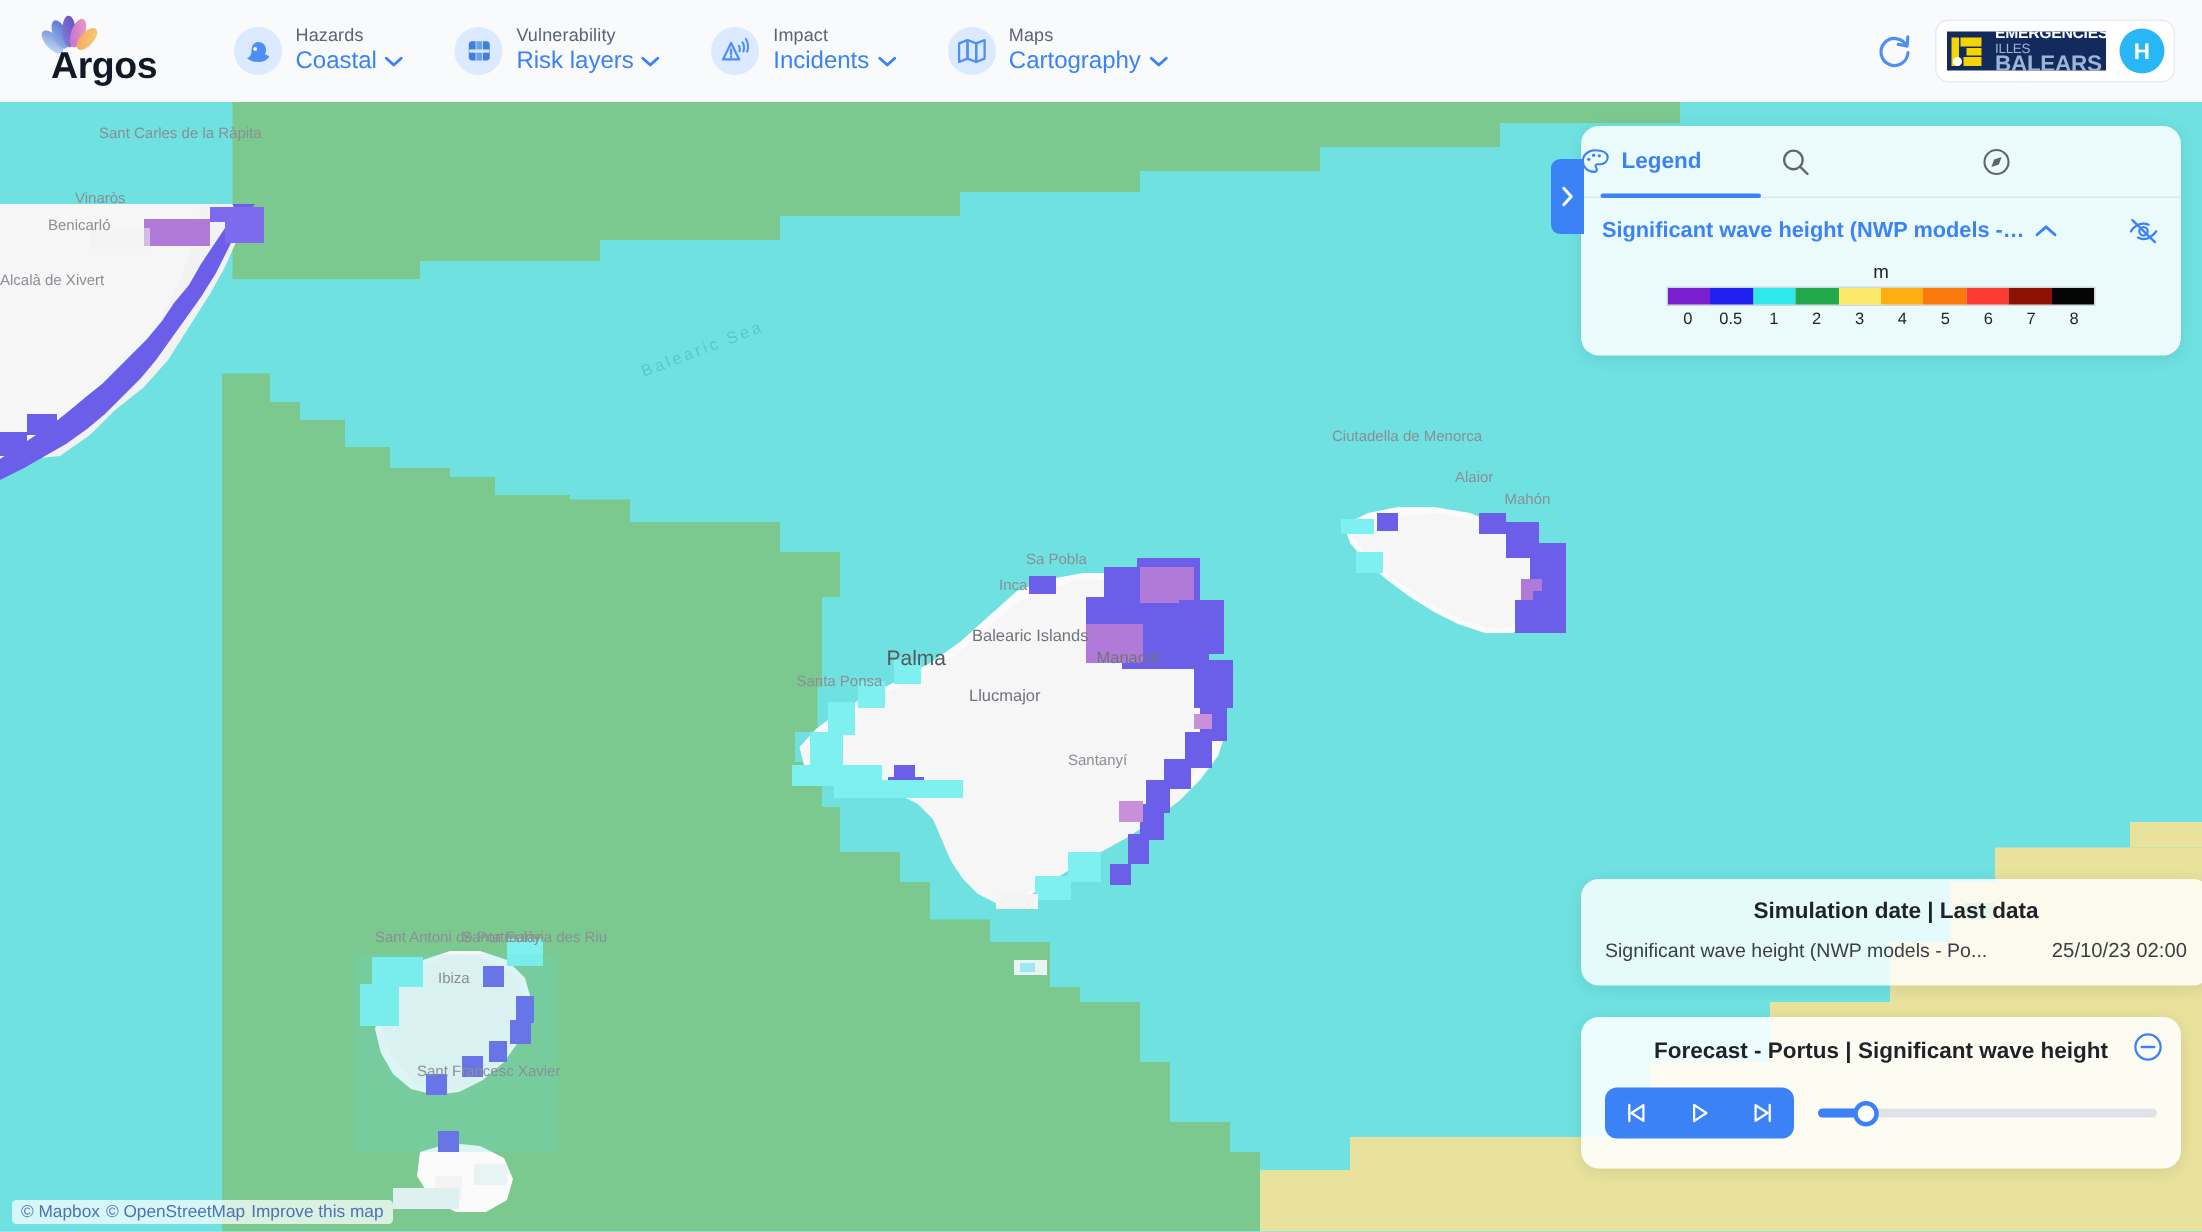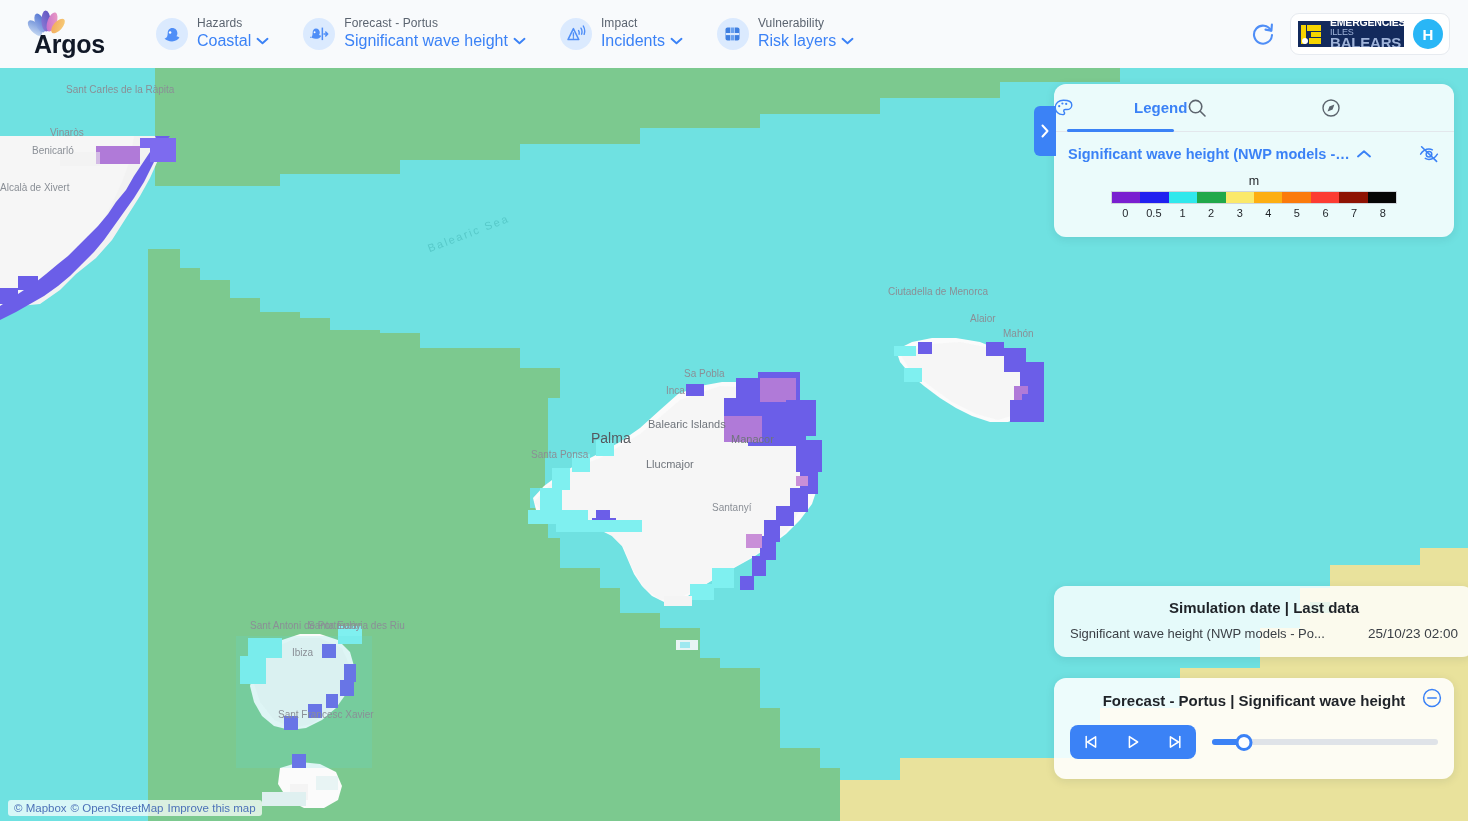--- a/index.html
+++ b/index.html
@@ -123,21 +123,21 @@
     background: rgba(255,255,255,0.86);
     box-shadow: 0 2px 10px rgba(20,40,60,.10);
     overflow: hidden; z-index: 40;
   }
   .legend-tabs {
     display: flex; align-items: stretch; height: 48px;
     border-bottom: 1px solid #e3e7ec;
     position: relative;
   }
   .legend-tab {
-    flex: 1; display: flex; align-items: center; justify-content: space-between;
+    flex: 1; display: flex; align-items: center; justify-content: flex-start;
     gap: 8px; cursor: pointer; position: relative;
   }
   .legend-tab.active::after {
     content: ""; position: absolute; left: 13px; right: 13px; bottom: -1px;
     height: 3px; background: #3b82f6; border-radius: 2px;
   }
   .legend-tab-label { font-size: 15px; color: #3b82f6; font-weight: 600; }
   .legend-body { padding: 12px 14px 16px 14px; }
   .legend-row1 { display: flex; align-items: center; }
   .legend-title {
@@ -272,33 +272,34 @@
         <span class="nav-cat">Hazards</span>
         <span class="nav-val-row">
           <span class="nav-val">Coastal</span>
           <svg class="chev" viewBox="0 0 13 8">
               <path d="M1.5 1.8 6.5 6.3 11.5 1.8" stroke="#3b82f6" stroke-width="1.9" fill="none" stroke-linecap="round" stroke-linejoin="round"></path>
             </svg>
         </span>
       </span>
     </div>
 
+
     <div class="nav-item">
       <span class="nav-icon-circle">
-        <svg width="20" height="16" viewBox="0 0 20 16">
-            <path d="M1 11.8c2 0 2.6-2.6 2.6-4.5C3.6 4.6 4.9 2.6 7 2.6c2.3 0 3.8 1.7 3.8 4 0 .9-.3 1.7-.8 2.3 1.2.2 2.3 1 2.3 1-1.1 1.9-3.2 2.9-5.6 2.9-2.5 0-4.5-1-5.7-2.2z" fill="#4f8ef7"></path>
-            <circle cx="5.6" cy="6.3" r=".95" fill="#fff"></circle>
-            <rect x="12.6" y="1.6" width="1.5" height="12.5" fill="#4f8ef7"></rect>
-            <path d="M15 8h3.4M16.7 6l2 2-2 2" stroke="#4f8ef7" stroke-width="1.5" fill="none" stroke-linecap="round" stroke-linejoin="round"></path>
+        <svg width="19" height="16" viewBox="0 0 19 16">
+            <path d="M2.5 3.5c0-1.1.9-2 2-2h2.6v12.9H4.5c-1.1 0-2-.9-2-2z" fill="#3f7fe0"></path>
+            <path d="M16.5 3.5c0-1.1-.9-2-2-2h-2.6v12.9h2.6c1.1 0 2-.9 2-2z" fill="#3f7fe0"></path>
+            <rect x="7.6" y="1.5" width="3.8" height="12.9" fill="#6ba2f0"></rect>
+            <rect x="2.8" y="7" width="13.4" height="2.1" fill="#dbeafe"></rect>
           </svg>
       </span>
       <span class="nav-labels">
-        <span class="nav-cat">Forecast - Portus</span>
+        <span class="nav-cat">Vulnerability</span>
         <span class="nav-val-row">
-          <span class="nav-val">Significant wave height</span>
+          <span class="nav-val">Risk layers</span>
           <svg class="chev" viewBox="0 0 13 8">
               <path d="M1.5 1.8 6.5 6.3 11.5 1.8" stroke="#3b82f6" stroke-width="1.9" fill="none" stroke-linecap="round" stroke-linejoin="round"></path>
             </svg>
         </span>
       </span>
     </div>
 
     <div class="nav-item">
       <span class="nav-icon-circle">
         <svg width="20" height="18" viewBox="0 0 20 18">
@@ -313,38 +314,36 @@
           <span class="nav-val">Incidents</span>
           <svg class="chev" viewBox="0 0 13 8">
               <path d="M1.5 1.8 6.5 6.3 11.5 1.8" stroke="#3b82f6" stroke-width="1.9" fill="none" stroke-linecap="round" stroke-linejoin="round"></path>
             </svg>
         </span>
       </span>
     </div>
 
     <div class="nav-item">
       <span class="nav-icon-circle">
-        <svg width="19" height="16" viewBox="0 0 19 16">
-            <path d="M2.5 3.5c0-1.1.9-2 2-2h2.6v12.9H4.5c-1.1 0-2-.9-2-2z" fill="#3f7fe0"></path>
-            <path d="M16.5 3.5c0-1.1-.9-2-2-2h-2.6v12.9h2.6c1.1 0 2-.9 2-2z" fill="#3f7fe0"></path>
-            <rect x="7.6" y="1.5" width="3.8" height="12.9" fill="#6ba2f0"></rect>
-            <rect x="2.8" y="7" width="13.4" height="2.1" fill="#dbeafe"></rect>
+        <svg width="20" height="18" viewBox="0 0 20 18">
+            <path d="M1.4 3.9 7 1.7v12.4l-5.6 2.2z" stroke="#4f8ef7" stroke-width="1.5" fill="none" stroke-linejoin="round"></path>
+            <path d="M7 1.7l5.8 2.2v12.4L7 14.1z" stroke="#4f8ef7" stroke-width="1.5" fill="none" stroke-linejoin="round"></path>
+            <path d="M12.8 3.9 18.4 1.7v12.4l-5.6 2.2z" stroke="#4f8ef7" stroke-width="1.5" fill="none" stroke-linejoin="round"></path>
           </svg>
       </span>
       <span class="nav-labels">
-        <span class="nav-cat">Vulnerability</span>
+        <span class="nav-cat">Maps</span>
         <span class="nav-val-row">
-          <span class="nav-val">Risk layers</span>
+          <span class="nav-val">Cartography</span>
           <svg class="chev" viewBox="0 0 13 8">
               <path d="M1.5 1.8 6.5 6.3 11.5 1.8" stroke="#3b82f6" stroke-width="1.9" fill="none" stroke-linecap="round" stroke-linejoin="round"></path>
             </svg>
         </span>
       </span>
     </div>
-
 
   </div>
 
   <div class="header-right">
     <svg class="refresh-btn" viewBox="0 0 26 26">
       <path d="M21 9.5A9 9 0 1 0 22 14" stroke="#4f8ef7" stroke-width="2.1" fill="none" stroke-linecap="round"></path>
       <path d="M15.5 8.6 21.4 9.6 21.9 3.6" stroke="#4f8ef7" stroke-width="2.1" fill="none" stroke-linecap="round" stroke-linejoin="round"></path>
     </svg>
     <div class="org-pill">
       <div class="org-logo">

